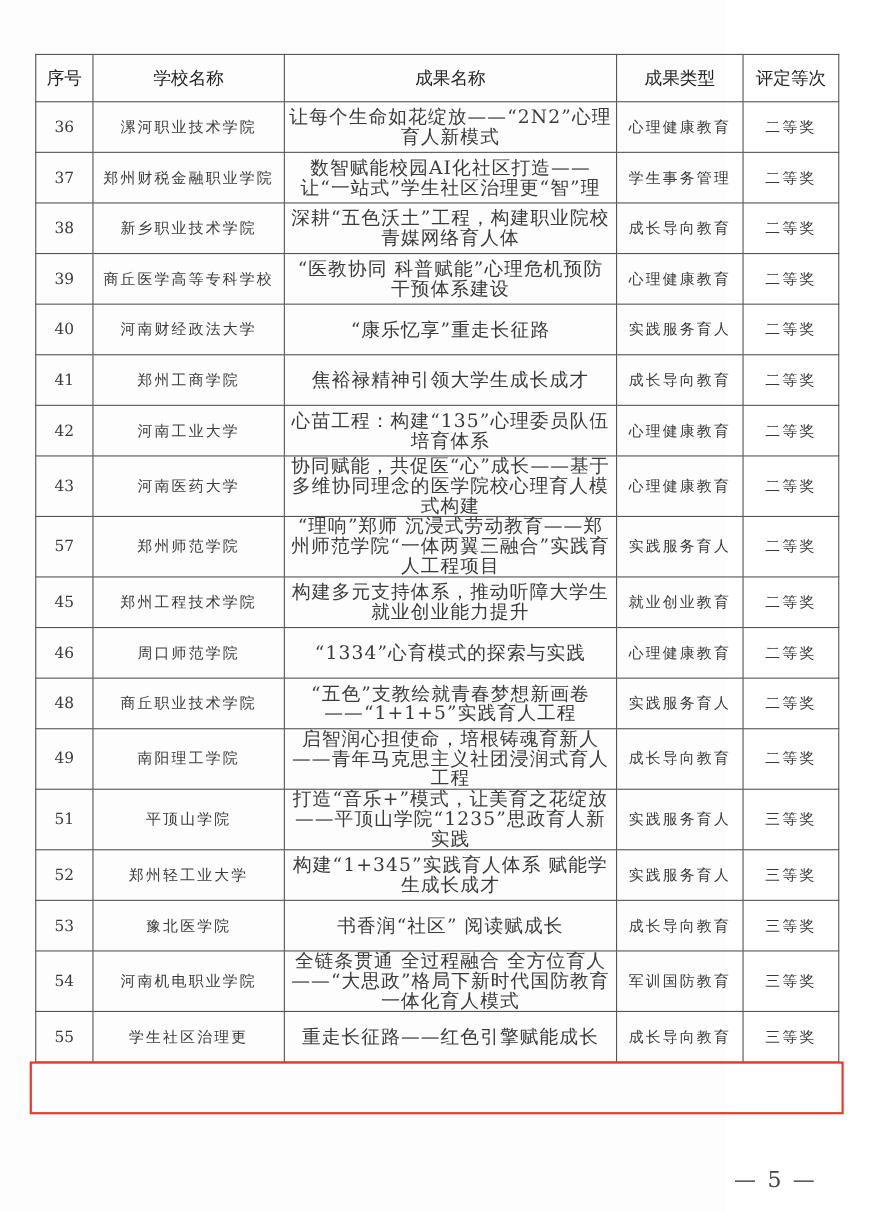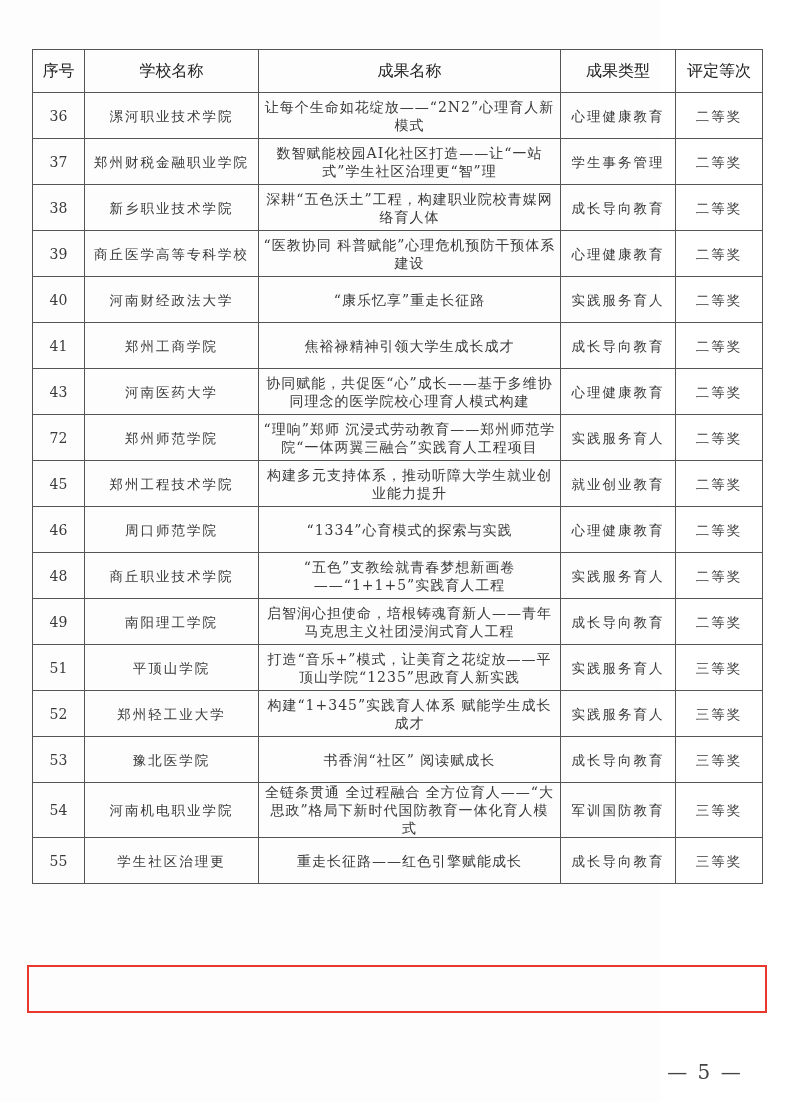--- a/index.html
+++ b/index.html
@@ -49,21 +49,21 @@
       letter-spacing: 2px;
       line-height: 18px;
       color: #3a3a3a;
     }
     table.awards td.num {
       letter-spacing: 0;
       font-size: 14px;
     }
     table.awards td.title {
       letter-spacing: 1px;
-      font-size: 14px;
+      font-size: 17px;
     }
     col.c1 { width: 52px; }
     col.c2 { width: 174px; }
     col.c3 { width: 302px; }
     col.c4 { width: 115px; }
     col.c5 { width: 87px; }
 
     .highlight-box {
       position: absolute;
       left: 27px;
@@ -144,28 +144,35 @@
           <td>二等奖</td>
         </tr>
       <tr>
           <td class="num">41</td>
           <td>郑州工商学院</td>
           <td class="title">焦裕禄精神引领大学生成长成才</td>
           <td>成长导向教育</td>
           <td>二等奖</td>
         </tr>
       <tr>
+          <td class="num">42</td>
+          <td>河南工业大学</td>
+          <td class="title">心苗工程：构建“135”心理委员队伍培育体系</td>
+          <td>心理健康教育</td>
+          <td>二等奖</td>
+        </tr>
+      <tr>
           <td class="num">43</td>
           <td>河南医药大学</td>
           <td class="title">协同赋能，共促医“心”成长——基于多维协同理念的医学院校心理育人模式构建</td>
           <td>心理健康教育</td>
           <td>二等奖</td>
         </tr>
       <tr>
-          <td class="num">72</td>
+          <td class="num">57</td>
           <td>郑州师范学院</td>
           <td class="title">“理响”郑师 沉浸式劳动教育——郑州师范学院“一体两翼三融合”实践育人工程项目</td>
           <td>实践服务育人</td>
           <td>二等奖</td>
         </tr>
       <tr>
           <td class="num">45</td>
           <td>郑州工程技术学院</td>
           <td class="title">构建多元支持体系，推动听障大学生就业创业能力提升</td>
           <td>就业创业教育</td>

